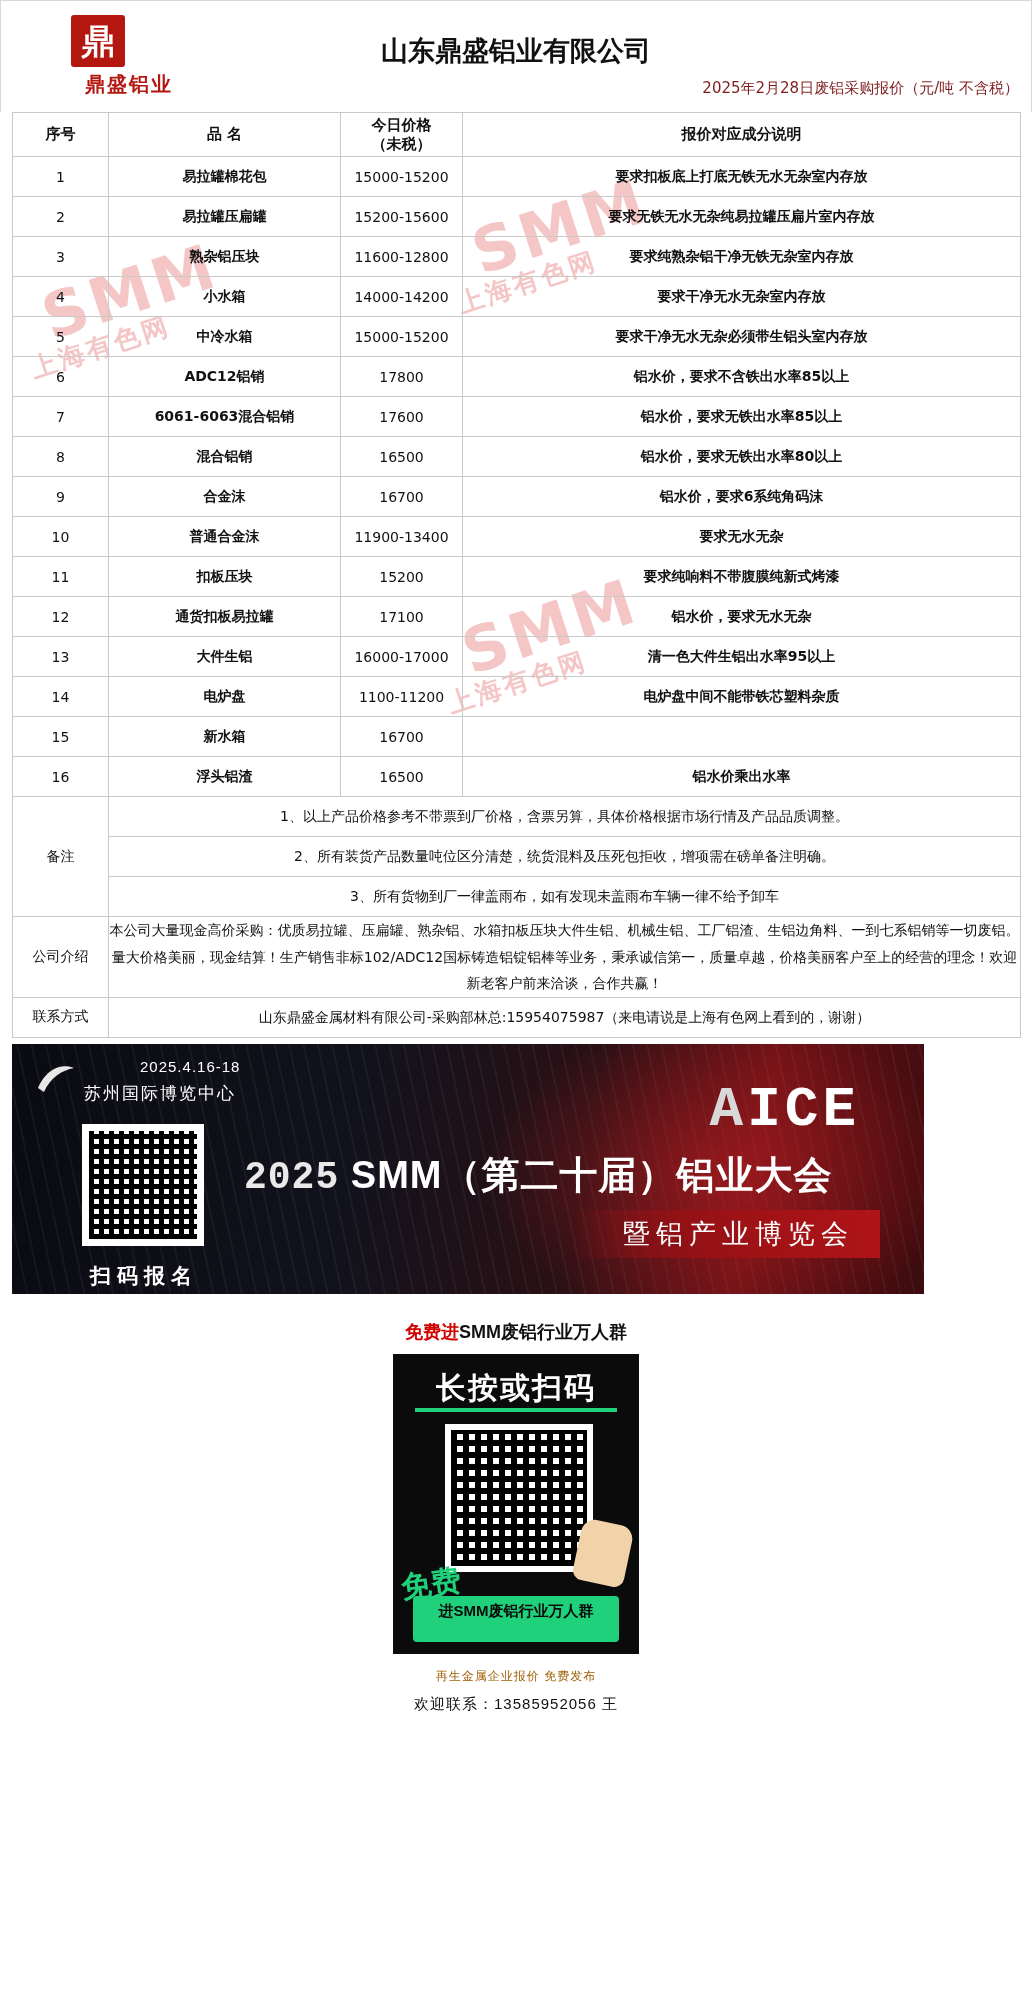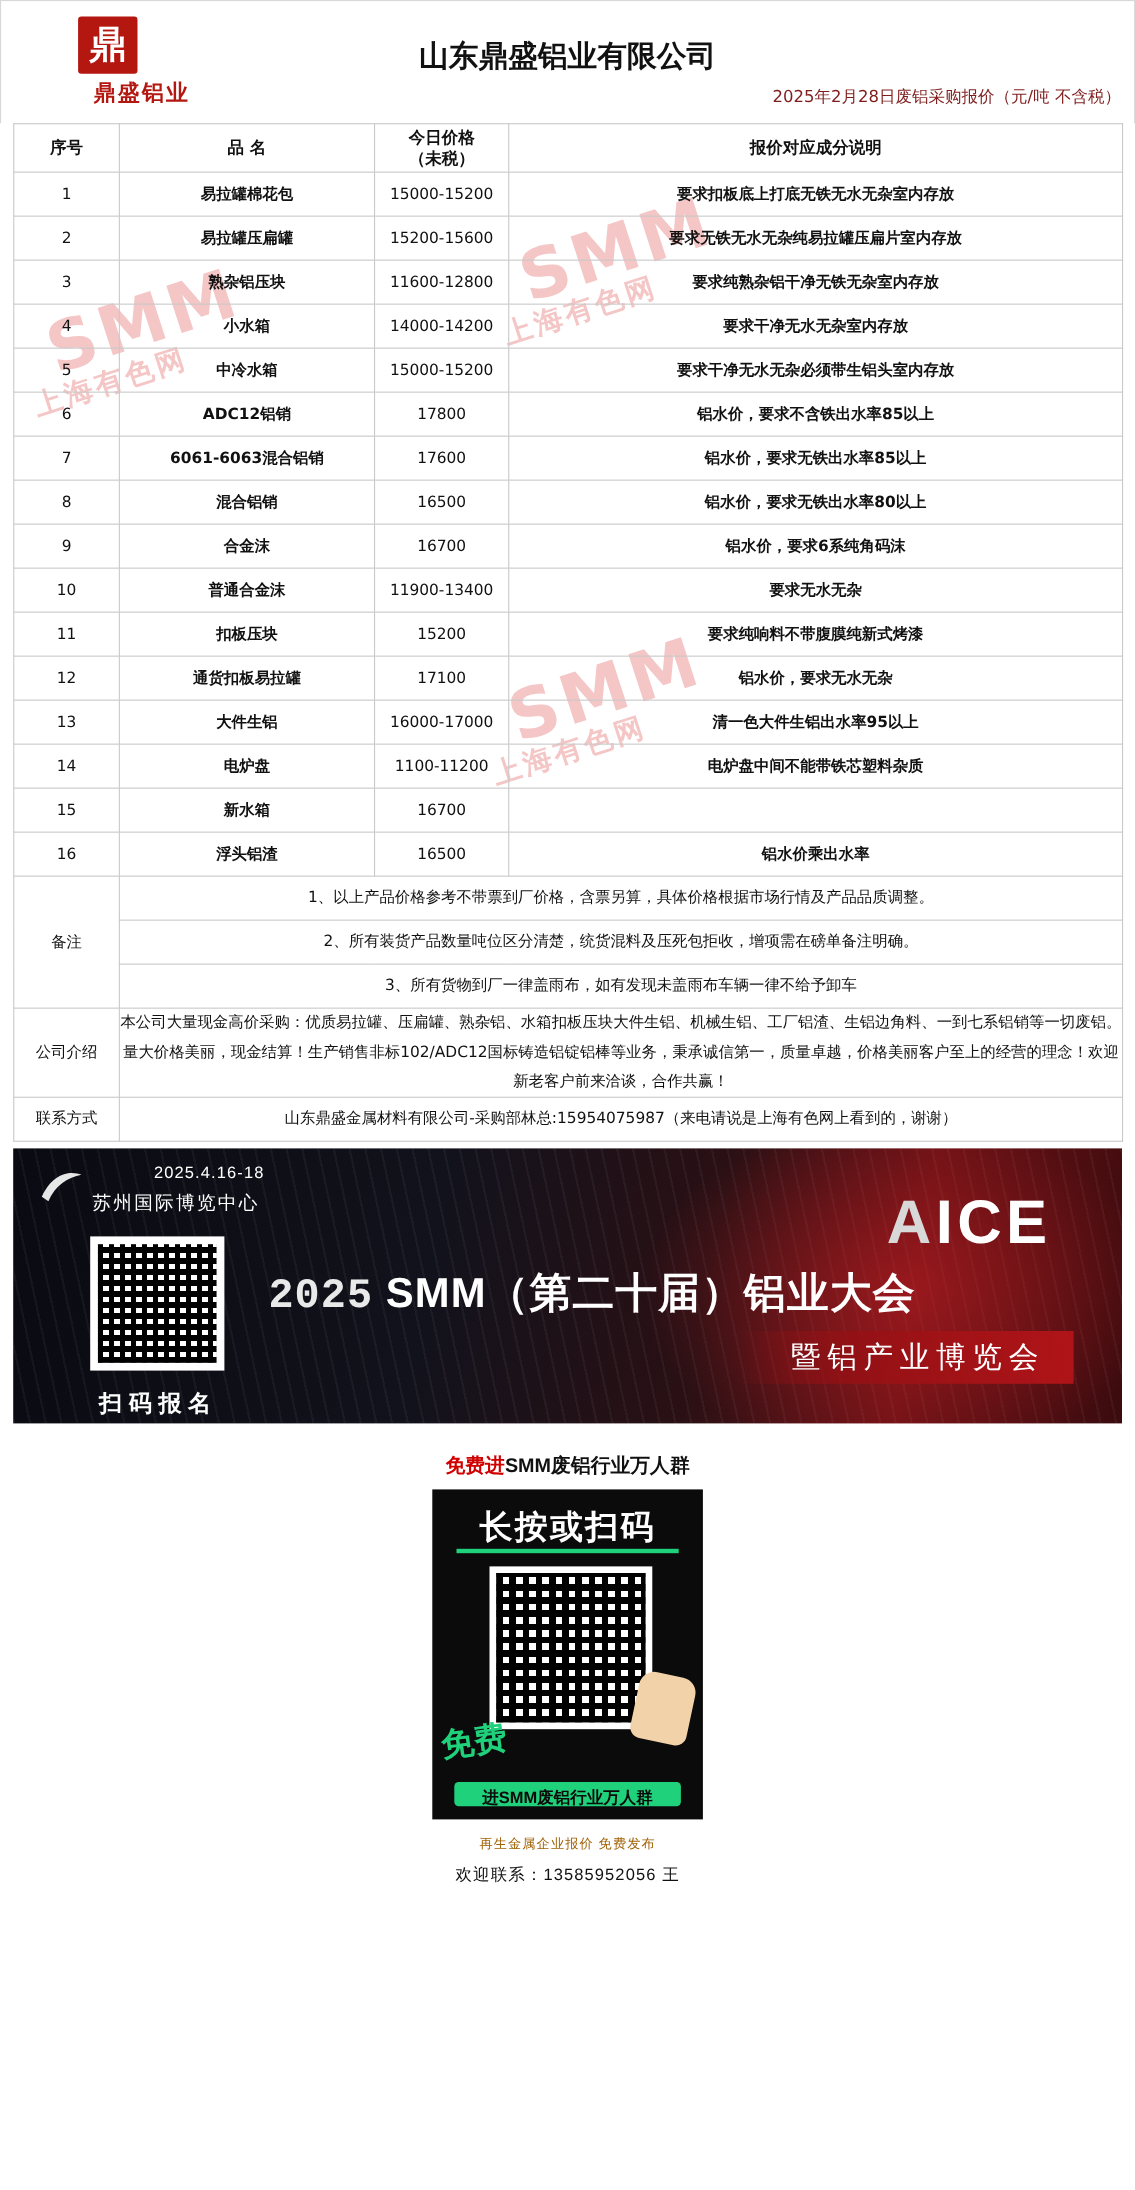--- a/index.html
+++ b/index.html
@@ -125,21 +125,21 @@
     transform: rotate(-18deg);
     z-index: 1;
     white-space: nowrap;
   }
   .wm-big { font-size: 62px; letter-spacing: 4px; }
   .wm-small { font-size: 26px; letter-spacing: 3px; }
 
   
   .banner {
     position: relative;
-    width: 1008px;
+    width: 912px;
     height: 250px;
     margin: 6px 27px 0 12px;
     background: linear-gradient(100deg,#0a0a12 0%, #12121c 38%, #2a1014 62%, #6d1216 80%, #3a0b0e 100%);
     overflow: hidden;
     color: #fff;
   }
   .banner-stripes {
     position: absolute; inset: 0;
     background: repeating-linear-gradient(78deg, rgba(255,255,255,0.045) 0 2px, rgba(255,255,255,0) 2px 14px);
   }
@@ -169,21 +169,21 @@
     background-blend-mode: multiply;
     border: 7px solid #fff;
   }
   .qr-caption {
     position: absolute; left: 78px; top: 218px;
     font-size: 21px; font-weight: bold; letter-spacing: 6px;
   }
   .aice {
     position: absolute; right: 64px; top: 34px;
     font-size: 56px; font-weight: bold; letter-spacing: 4px;
-    font-family: Liberation Sans, sans-serif;
+    font-family: Liberation Mono, monospace;
   }
   .aice .a { color: #d8d8d8; }
   .aice .ice { color: #ffffff; }
   .banner-main {
     position: absolute; left: 232px; top: 106px;
     font-size: 38px; font-weight: bold; letter-spacing: 1px;
     white-space: nowrap;
   }
   .banner-main .yr { color: #e9e9e9; font-family: Liberation Mono, monospace; }
   .banner-sub {
@@ -237,21 +237,21 @@
   }
   .promo-hand {
     position: absolute; right: 10px; bottom: 70px;
     width: 52px; height: 62px;
     background: #f2d2a8;
     border-radius: 14px 14px 10px 10px;
     transform: rotate(12deg);
   }
   .promo-btn {
     position: absolute; left: 20px; right: 20px; bottom: 12px;
-    height: 22px; line-height: 30px;
+    height: 46px; line-height: 30px;
     background: #1fd17a; color: #0b0b0b;
     font-size: 15px; font-weight: bold;
     border-radius: 4px;
   }
   .promo-foot1 {
     margin-top: 14px; font-size: 12px; color: #a16207;
     letter-spacing: 1px;
   }
   .promo-foot2 {
     margin-top: 10px; margin-bottom: 16px;

